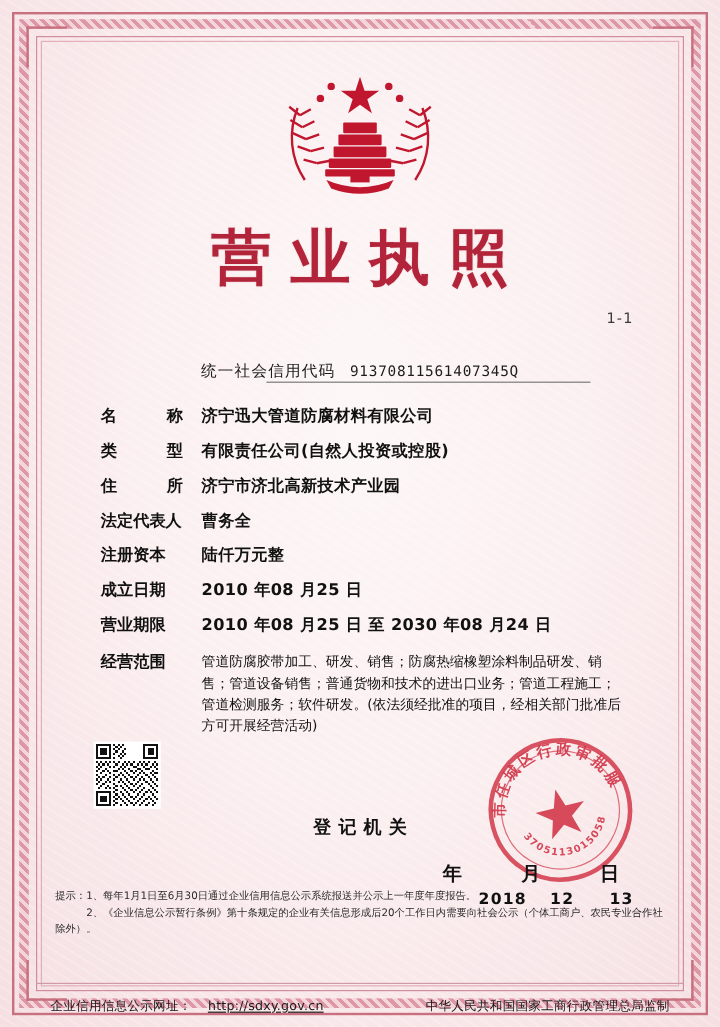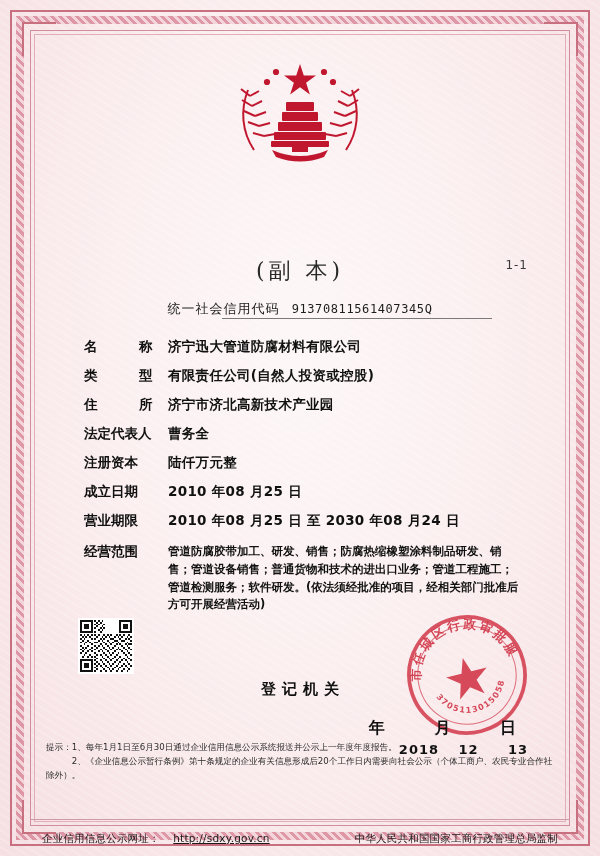--- a/index.html
+++ b/index.html
@@ -124,21 +124,21 @@
     align-items: flex-start;
     font-size: 13.5px;
     color: #111;
     margin-top: 13px;
   }
   .scope .lbl { width: 84px; flex: none; font-weight: bold; }
   .scope .val {
     flex: 1;
     font-size: 11.5px;
     line-height: 1.55;
-    font-weight: bold;
+    font-weight: normal;
     letter-spacing: 0;
   }
 
   
   .qr {
     position: absolute; left: 78px; top: 618px;
     width: 56px; height: 56px;
     background: #fff;
     padding: 2px;
   }
@@ -248,21 +248,21 @@
         <circle cx="52" cy="26" r="3.1"></circle>
         <circle cx="43" cy="36" r="3.1"></circle>
         <circle cx="100" cy="26" r="3.1"></circle>
         <circle cx="109" cy="36" r="3.1"></circle>
 
         <path d="M48 104 q28 12 56 0 l-4 7 q-24 9 -48 0 z"></path>
       </g>
     </svg>
   </div>
 
-  <div class="subtitle">(副 本)</div>
+  <div class="title">营业执照</div>
   <div class="serial">1-1</div>
 
   <div class="credit">
     <span class="label">统一社会信用代码</span>
     <span class="code">91370811561407345Q</span>
   </div>
   <div class="credit-underline"></div>
 
   <div class="fields">
     <div class="row spaced">

